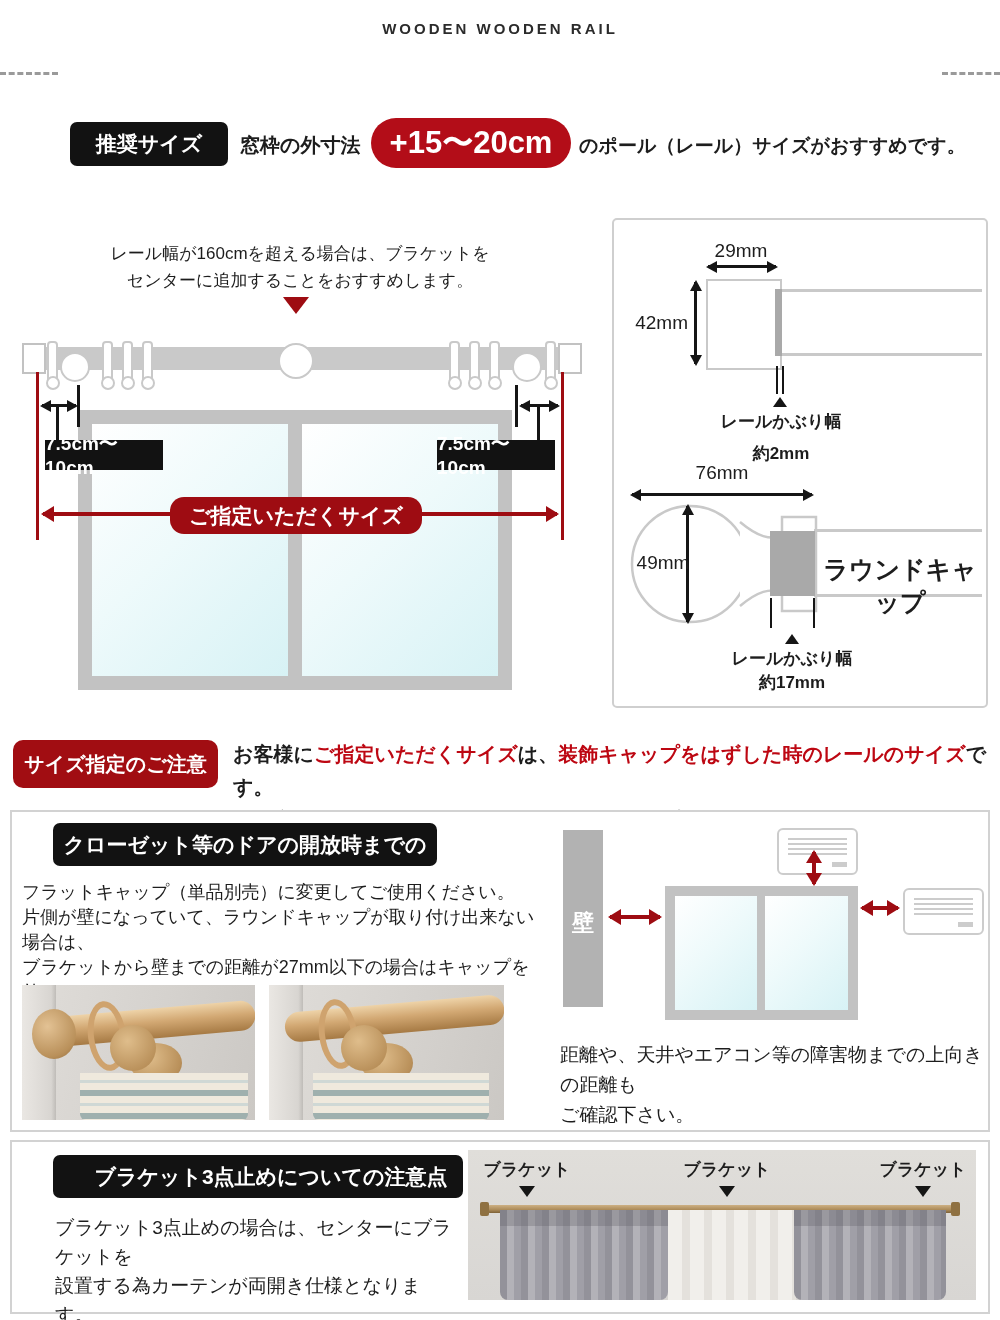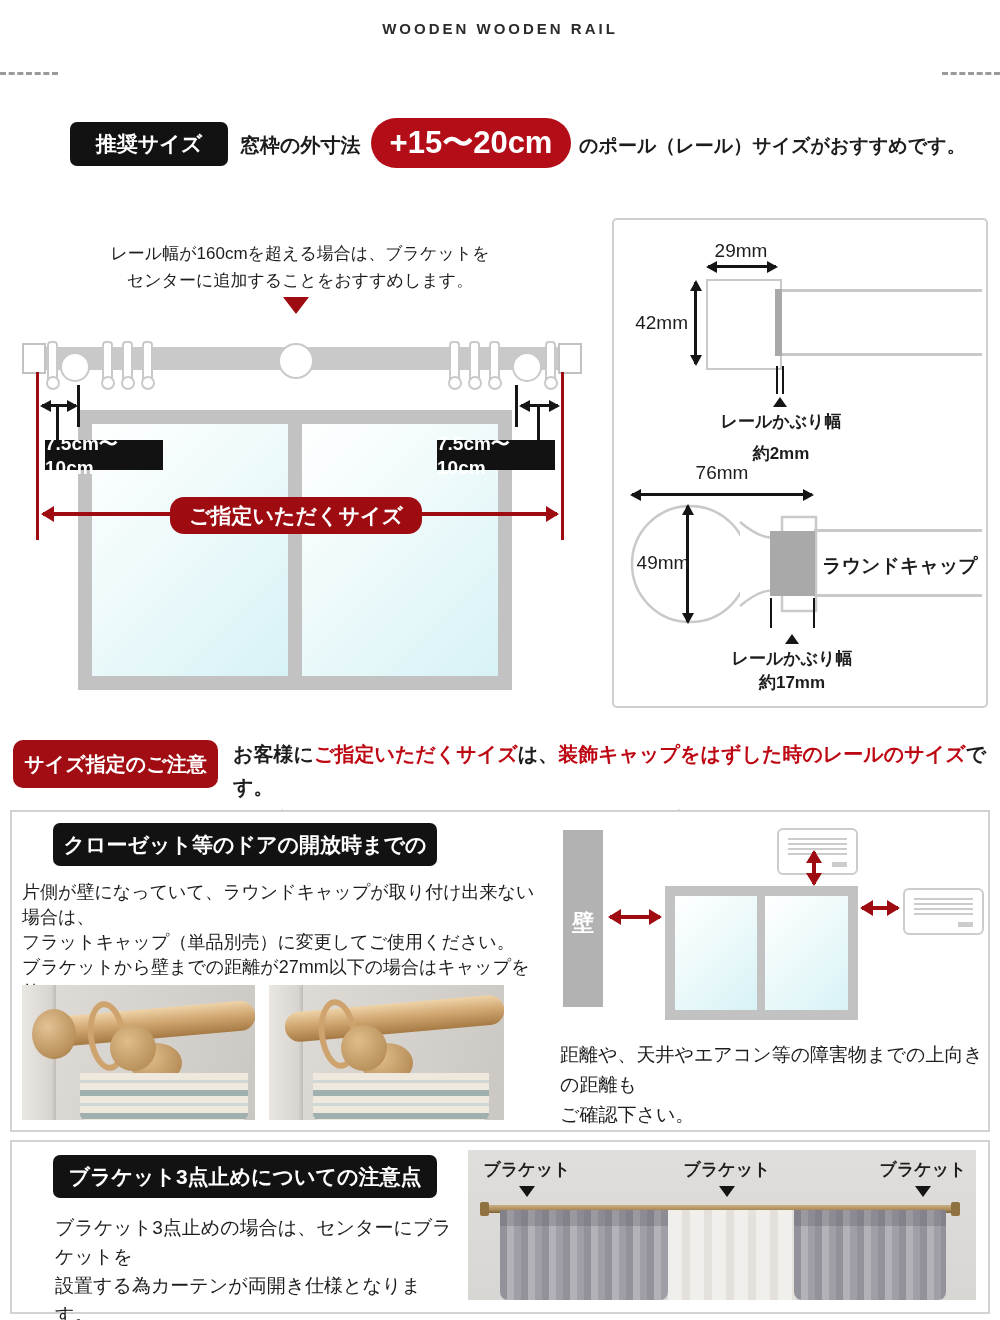--- a/index.html
+++ b/index.html
@@ -160,38 +160,38 @@
   <div class="harrow" style="left:632px;top:493px;width:180px;"></div>
   <svg class="abs" style="left:622px;top:498px;" width="200" height="135" viewBox="0 0 200 135">
     <circle cx="68" cy="66" r="58" fill="#fff" stroke="#c9c9c9" stroke-width="2.5"></circle>
     <path d="M118 24 C136 39 148 42 160 38 L160 19 L194 19 L194 113 L160 113 L160 94 C148 90 136 93 118 108" fill="#fff" stroke="#c9c9c9" stroke-width="2.5"></path>
   </svg>
   <div class="abs gline" style="left:814px;top:529px;width:168px;height:3px;"></div>
   <div class="abs gline" style="left:814px;top:594px;width:168px;height:3px;"></div>
   <div class="abs" style="left:770px;top:531px;width:45px;height:65px;background:#a9a9a9;"></div>
   <div class="varrow" style="left:686px;top:506px;height:116px;"></div>
   <div class="abs ctr" style="left:628px;top:552px;width:70px;font-size:19px;font-weight:500;background:transparent;">49mm</div>
-  <div class="abs ctr jp" style="left:816px;top:553px;width:168px;font-size:19px;font-weight:600;">ラウンドキャップ</div>
+  <div class="abs ctr jp" style="left:816px;top:553px;width:168px;font-size:25px;font-weight:600;">ラウンドキャップ</div>
   <div class="abs thinline" style="left:770px;top:598px;height:30px;"></div>
   <div class="abs thinline" style="left:813px;top:598px;height:30px;"></div>
   <div class="abs tri-up" style="left:785px;top:634px;"></div>
   <div class="abs ctr jp" style="left:722px;top:647px;width:140px;font-size:17px;font-weight:600;">レールかぶり幅</div>
   <div class="abs ctr jp" style="left:722px;top:671px;width:140px;font-size:17px;font-weight:600;">約17mm</div>
 
   <div class="abs badge-red" style="left:13px;top:740px;width:205px;height:48px;font-size:20px;">サイズ指定のご注意</div>
   <div class="abs jp" style="left:233px;top:738px;width:760px;font-size:20px;line-height:33px;">
     <div><span>お客様に</span><span class="red-t">ご指定いただくサイズ</span><span>は、</span><span class="red-t">装飾キャップをはずした時のレールのサイズ</span><span>です。</span></div>
     <div>ご指定いただいたレールの長さの先からキャップが付きます。</div>
   </div>
 
   <div class="abs note-box" style="left:10px;top:810px;width:976px;height:318px;"></div>
   <div class="abs badge-black" style="left:53px;top:823px;width:384px;height:43px;font-size:21px;">クローゼット等のドアの開放時までの</div>
   <div class="abs" style="left:22px;top:880px;width:520px;">
+    <div class="body-line">フラットキャップ（単品別売）に変更してご使用ください。</div>
     <div class="body-line">片側が壁になっていて、ラウンドキャップが取り付け出来ない場合は、</div>
-    <div class="body-line">フラットキャップ（単品別売）に変更してご使用ください。</div>
     <div class="body-line">ブラケットから壁までの距離が27mm以下の場合はキャップを外して</div>
     <div class="body-line">ご使用ください。</div>
   </div>
 
   <div class="abs photo" style="left:22px;top:985px;width:233px;height:135px;">
     <div class="wall-strip"></div>
     <div class="rod" style="left:34px;top:32px;width:200px;"></div>
     <div class="flat-cap-disc" style="left:10px;top:24px;"></div>
     <div class="wring" style="left:66px;top:16px;"></div>
     <div class="disc" style="left:108px;top:58px;width:52px;height:40px;"></div>
@@ -231,21 +231,21 @@
       <i style="top:23px;"></i>
       <span class="vent"></span>
   </div>
   <div class="harrow red" style="left:862px;top:906px;width:36px;"></div>
   <div class="abs jp" style="left:560px;top:1040px;width:430px;font-size:19px;line-height:30px;font-weight:500;">
     <div>距離や、天井やエアコン等の障害物までの上向きの距離も</div>
     <div>ご確認下さい。</div>
   </div>
 
   <div class="abs note-box" style="left:10px;top:1140px;width:976px;height:170px;"></div>
-  <div class="abs badge-black" style="left:53px;top:1155px;width:384px;height:43px;font-size:21px;">ブラケット3点止めについての注意点</div>
+  <div class="abs badge-black" style="left:53px;top:1155px;width:384px;height:43px;font-size:21px;padding-left:26px;">ブラケット3点止めについての注意点</div>
   <div class="abs" style="left:55px;top:1213px;width:400px;font-size:19px;line-height:29px;font-weight:500;">
     <div>ブラケット3点止めの場合は、センターにブラケットを</div>
     <div>設置する為カーテンが両開き仕様となります。</div>
 
   </div>
 
   <div class="abs photo-gray" style="left:468px;top:1150px;width:508px;height:150px;">
     <div class="abs ctr jp" style="left:14px;top:8px;width:90px;font-size:17px;">ブラケット</div>
     <div class="abs ctr jp" style="left:214px;top:8px;width:90px;font-size:17px;">ブラケット</div>
     <div class="abs ctr jp" style="left:410px;top:8px;width:90px;font-size:17px;">ブラケット</div>

